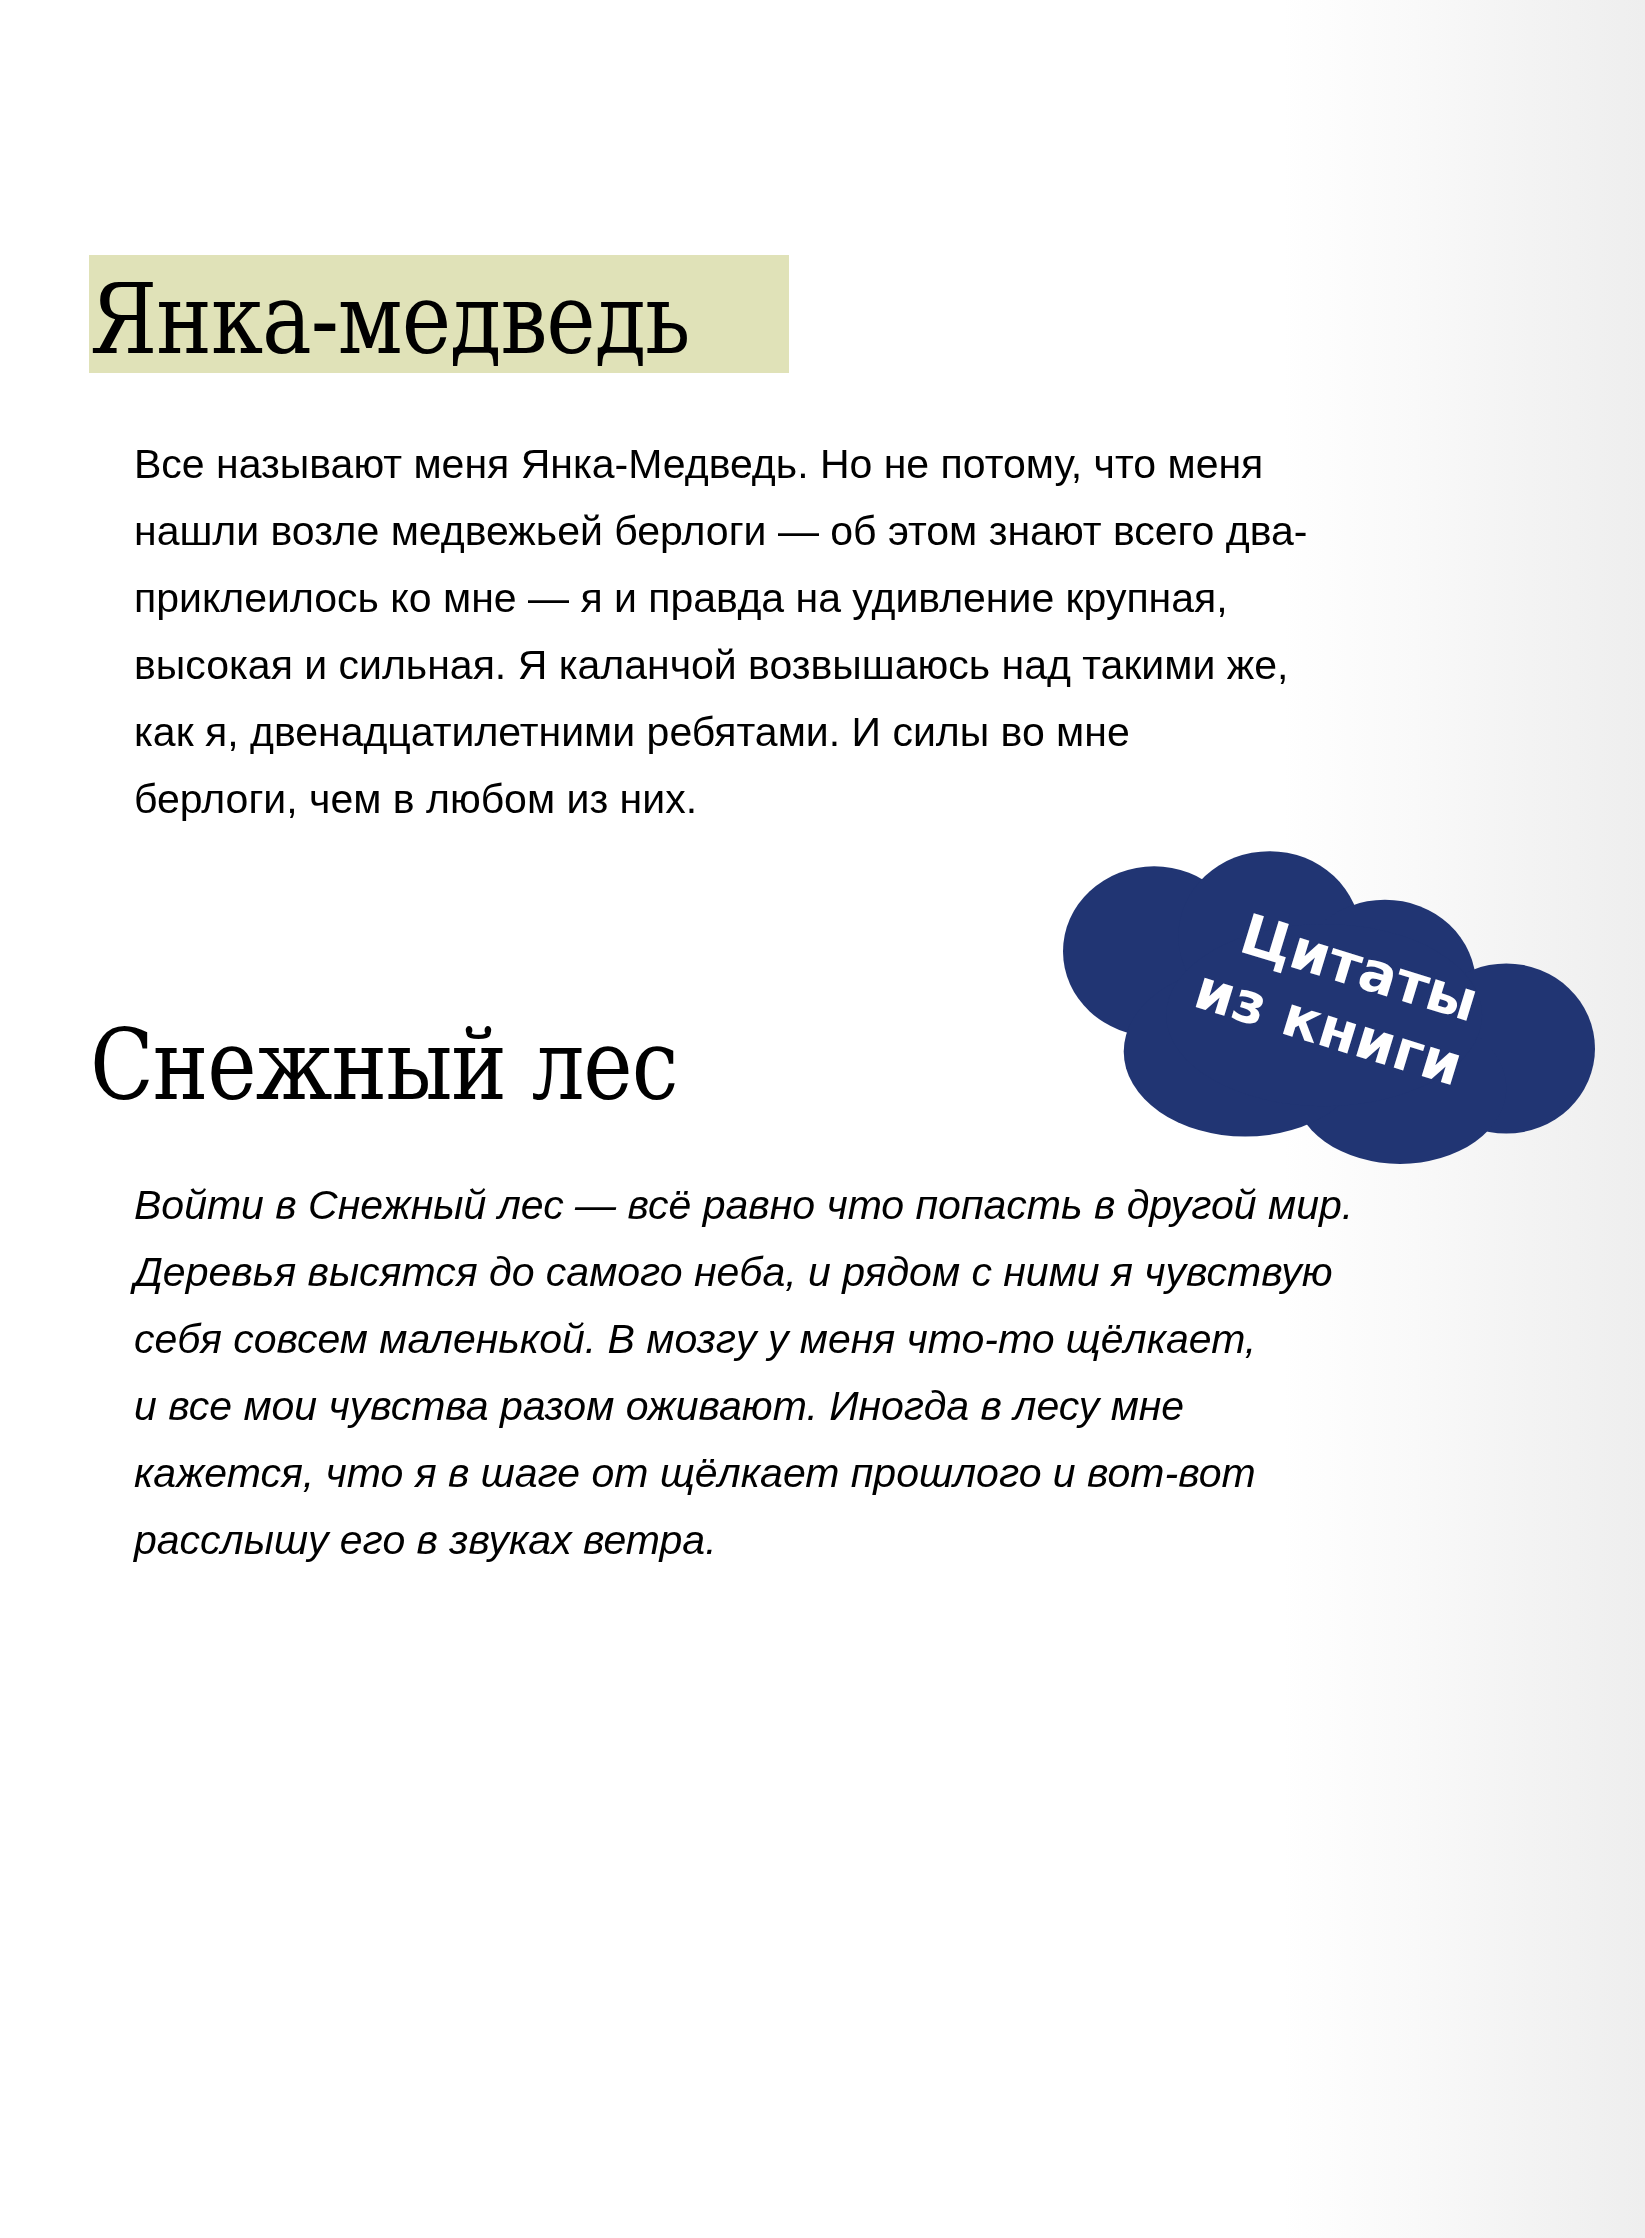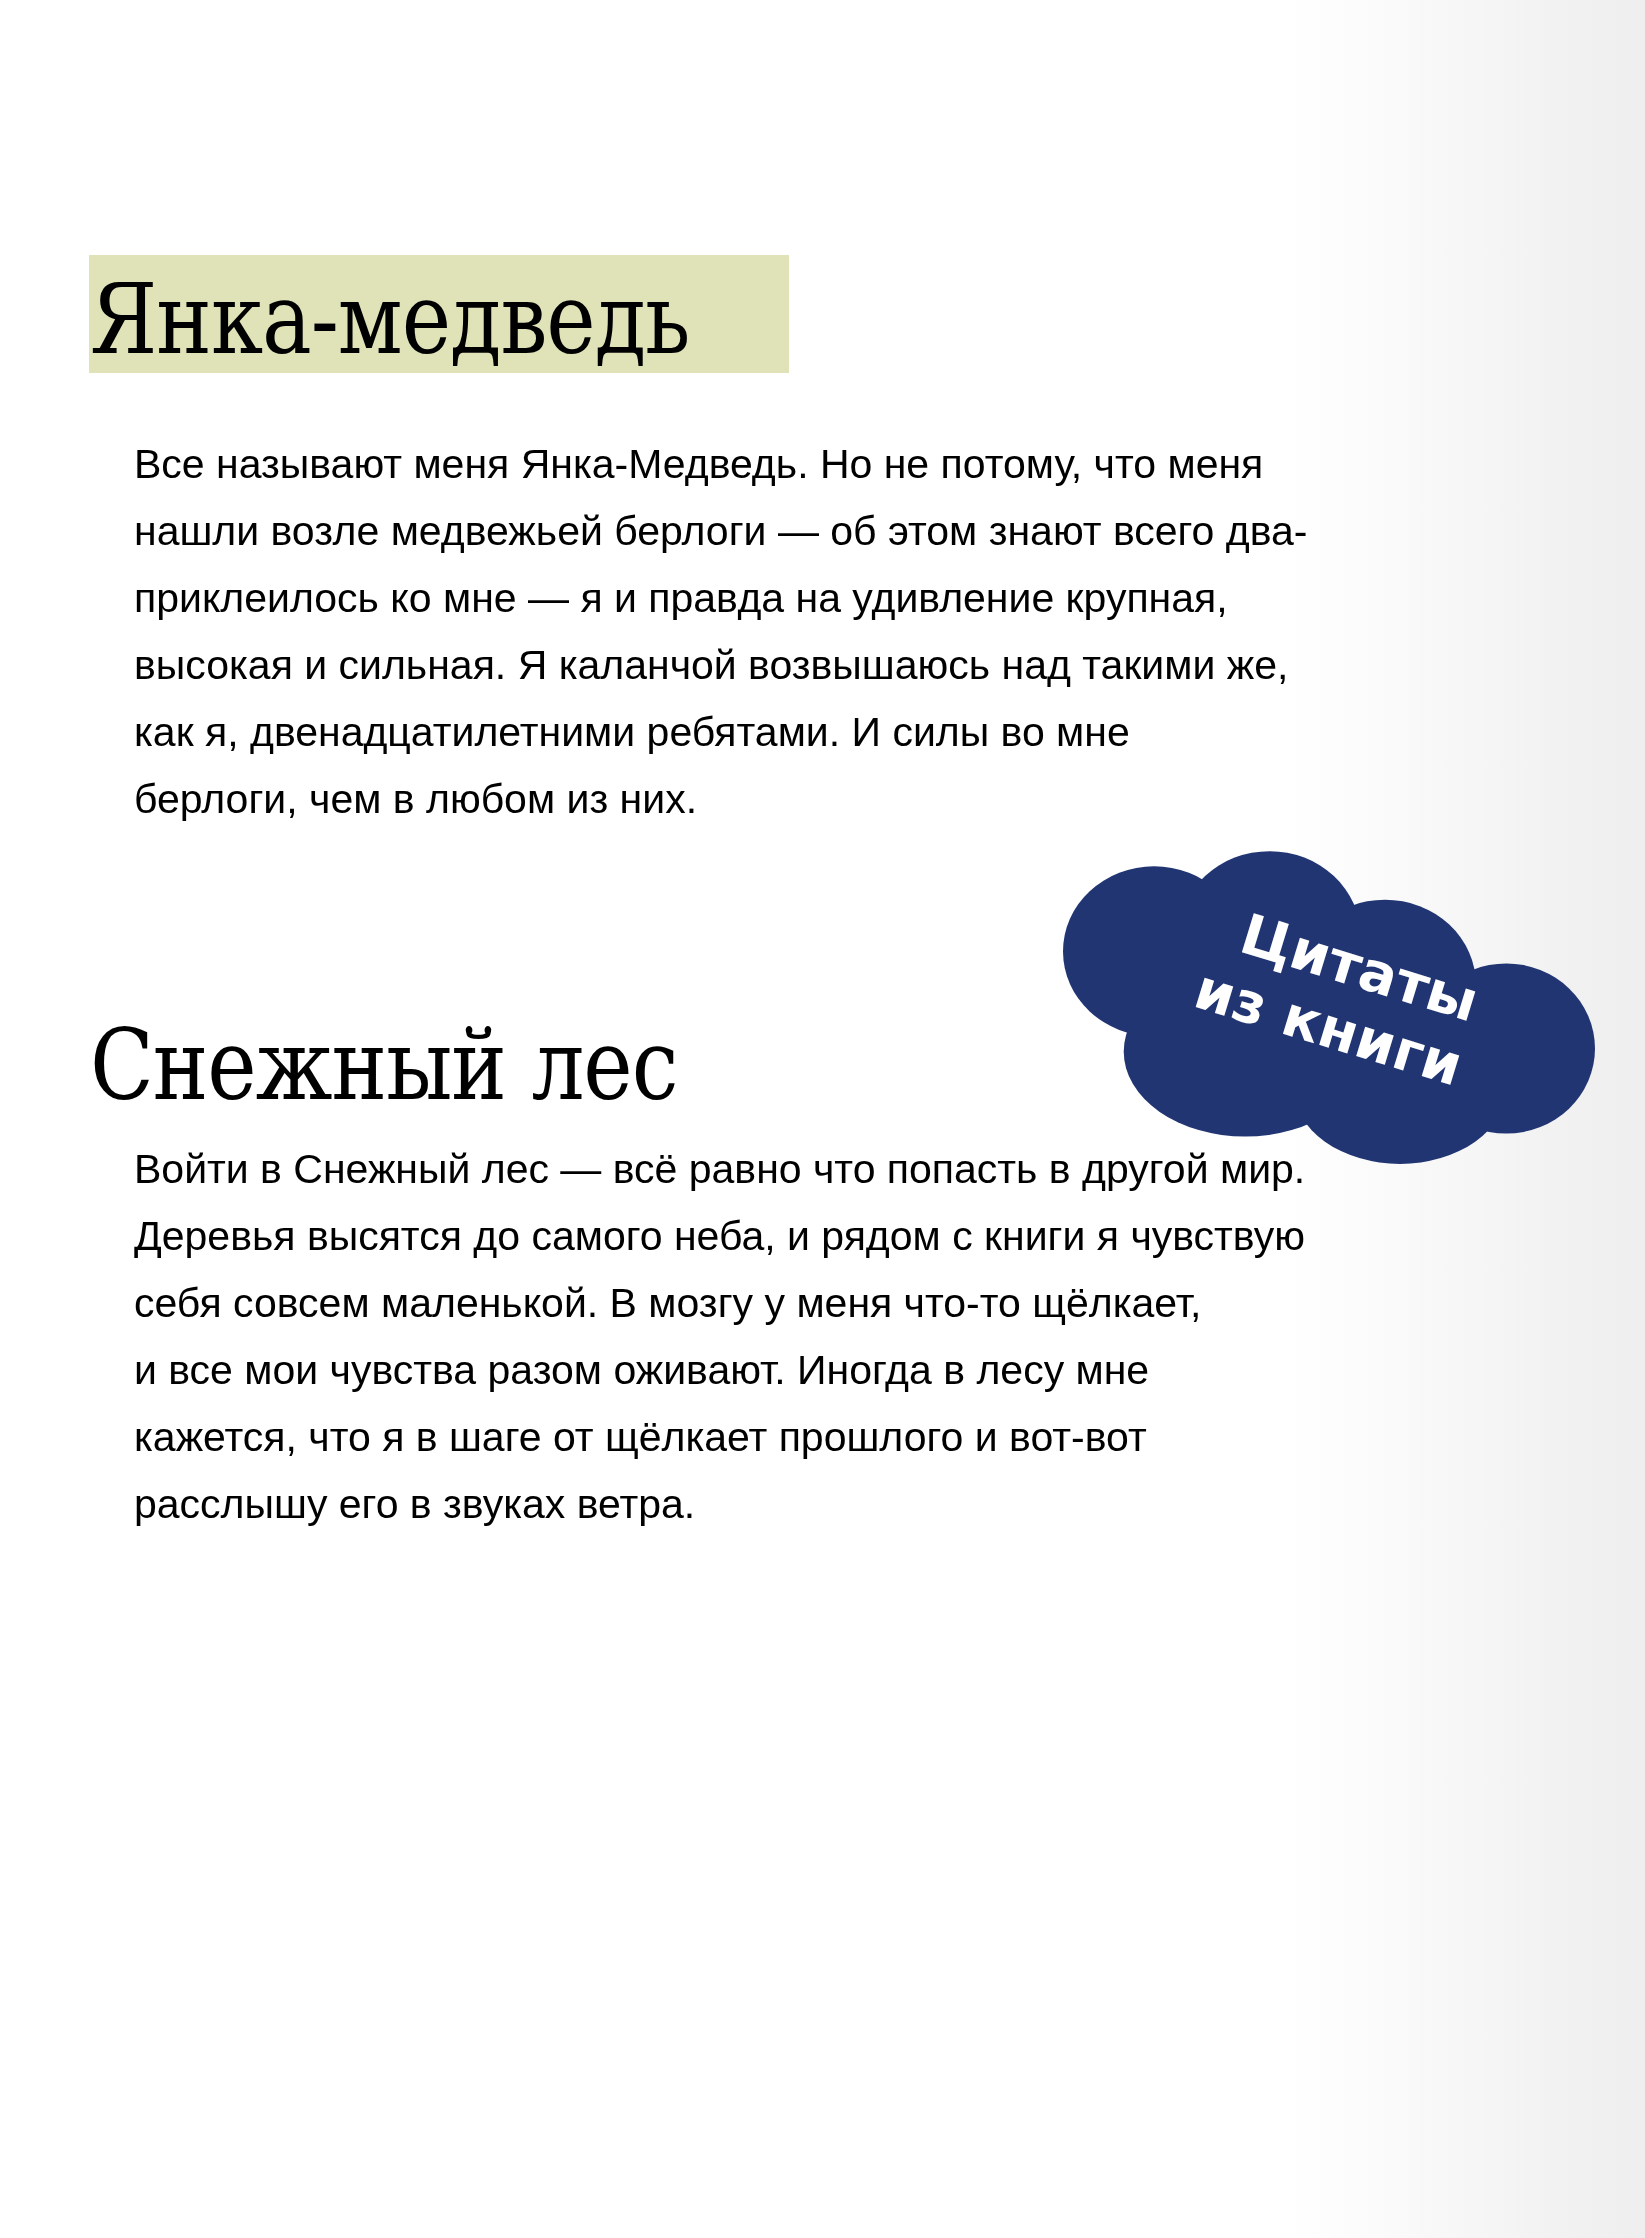--- a/index.html
+++ b/index.html
@@ -17,21 +17,21 @@
   }
   .hl-box { position:absolute; left:89px; top:255px; width:700px; height:118px; background:#e0e2b8; }
   #h1 { top:271px; }
   #h2 { top:1017px; }
   .para { position:absolute; left:90px; margin:0; }
   .line {
     display:block; height:67px; line-height:67px;
     font-family:"Liberation Sans", sans-serif; font-size:41px; white-space:nowrap;margin-left:44px;
   }
   #p1 { top:431px; }
-  #p2 { top:1136px; }
+  #p2 { top:1172px;font-style:italic; }
   .badge { position:absolute; left:1063px; top:845px; width:532px; height:322px; }
   .badge svg { position:absolute; left:0; top:0; }
   .badge-text {
     position:absolute; left:0; top:0; width:532px; height:322px;
     display:flex; flex-direction:column; align-items:center; justify-content:center;
     transform:rotate(17deg); color:#fff;
     font-family:"DejaVu Sans", sans-serif; font-weight:bold; font-size:56px; line-height:66px;
   }
   .badge-text span { display:block; }
   .badge-text .l1 { margin-left:36px; margin-top:-24px; }
@@ -49,21 +49,21 @@
   <span class="line">приклеилось ко мне — я и правда на удивление крупная,</span>
   <span class="line">высокая и сильная. Я каланчой возвышаюсь над такими же,</span>
   <span class="line">как я, двенадцатилетними ребятами. И силы во мне</span>
   <span class="line">берлоги, чем в любом из них.</span>
 </div>
 
 <h1 class="heading" id="h2">Снежный лес</h1>
 
 <div class="para" id="p2">
   <span class="line">Войти в Снежный лес — всё равно что попасть в другой мир.</span>
-  <span class="line">Деревья высятся до самого неба, и рядом с книги я чувствую</span>
+  <span class="line">Деревья высятся до самого неба, и рядом с ними я чувствую</span>
   <span class="line">себя совсем маленькой. В мозгу у меня что-то щёлкает,</span>
   <span class="line">и все мои чувства разом оживают. Иногда в лесу мне</span>
   <span class="line">кажется, что я в шаге от щёлкает прошлого и вот-вот</span>
   <span class="line">расслышу его в звуках ветра.</span>
 </div>
 
 <div class="badge">
   <svg width="532" height="322" viewBox="0 0 876 530">
     <g fill="#213573">
       <ellipse cx="150" cy="175" rx="150" ry="140"></ellipse>

